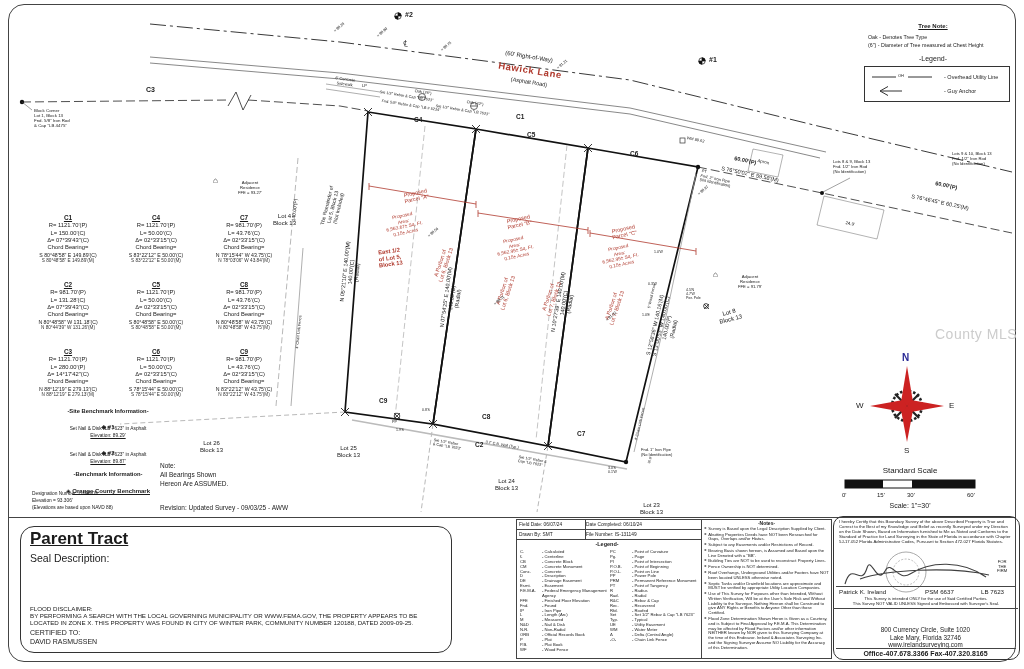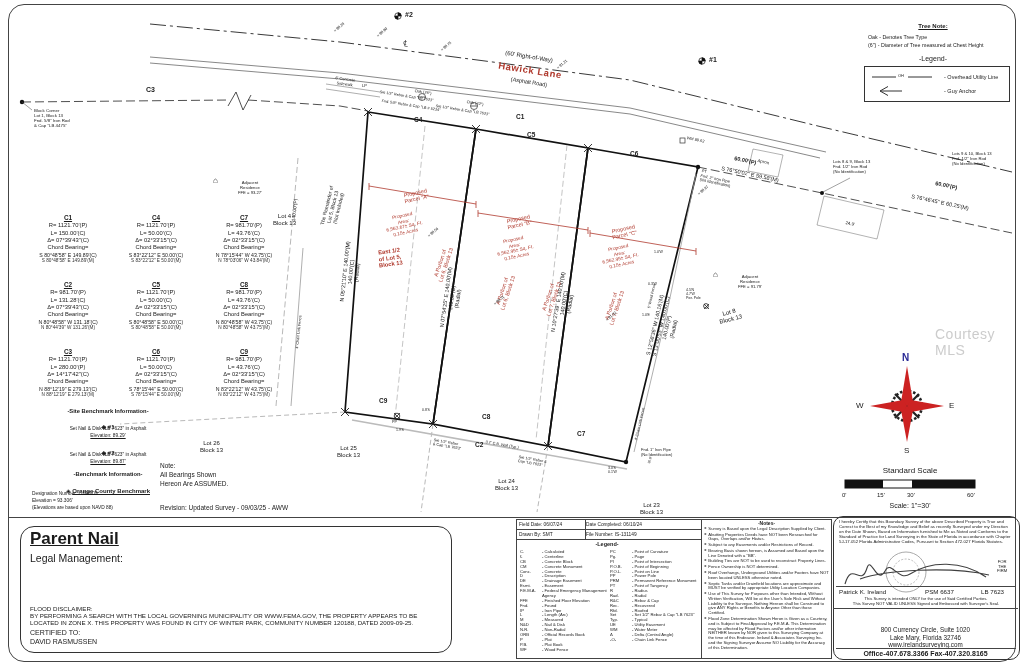--- a/index.html
+++ b/index.html
@@ -137,21 +137,21 @@
     <g>
       <circle cx="906" cy="572" r="20" fill="none" stroke="#aaa" stroke-width="1"></circle>
       <circle cx="906" cy="572" r="13" fill="none" stroke="#aaa" stroke-width="0.8" stroke-dasharray="2 1.5"></circle>
     </g>
     <path d="M845,584 C852,560 861,588 867,568 C871,555 877,586 885,571 C891,559 898,582 910,574 C930,561 962,560 986,577 M860,579 C885,570 950,566 989,575" fill="none" stroke="#2a2a2a" stroke-width="1.1" opacity="0.9"></path>
   </svg>
 
   <div class="frame"></div>
   <div class="sep"></div>
 
-  <div class="t wm" style="left:935px;top:326px;">Courtesy MLS</div>
+  <div class="t wm" style="left:935px;top:326px;">County MLS</div>
 
   <div class="t" style="left:405px;top:11px;font-size:7px;font-weight:bold;">#2</div>
   <div class="t" style="left:709px;top:56px;font-size:7px;font-weight:bold;">#1</div>
   <div class="t" style="left:404px;top:38px;font-size:9px;transform:rotate(9deg);transform-origin:0 0;">℄</div>
 
   <div class="t cc" style="left:529px;top:57px;font-size:6px;transform:translate(-50%,-50%) rotate(9deg);">(60' Right-of-Way)</div>
   <div class="t cc red b" style="left:530px;top:71px;font-size:9.5px;letter-spacing:.6px;transform:translate(-50%,-50%) rotate(9deg);">Hawick Lane</div>
   <div class="t cc" style="left:529px;top:82px;font-size:5.5px;transform:translate(-50%,-50%) rotate(9deg);">(Asphalt Road)</div>
 
   <div class="t" style="left:34px;top:108px;font-size:4.4px;">Block Corner
@@ -428,22 +428,22 @@
   <div class="t" style="left:949px;top:401px;font-size:8px;">E</div>
   <div class="t" style="left:904px;top:446px;font-size:8px;">S</div>
   <div class="t cc" style="left:845px;top:466px;width:130px;font-size:8px;">Standard Scale</div>
   <div class="t" style="left:842px;top:492px;font-size:6px;">0'</div>
   <div class="t" style="left:877px;top:492px;font-size:6px;">15'</div>
   <div class="t" style="left:907px;top:492px;font-size:6px;">30'</div>
   <div class="t" style="left:967px;top:492px;font-size:6px;">60'</div>
   <div class="t cc" style="left:845px;top:502px;width:130px;font-size:7px;">Scale: 1"=30'</div>
 
   <div class="parent-box"></div>
-  <div class="t" style="left:30px;top:529px;font-size:17px;font-weight:bold;"><span class="u">Parent Nail</span></div>
-  <div class="t" style="left:30px;top:552px;font-size:10.5px;">Legal Management:</div>
+  <div class="t" style="left:30px;top:529px;font-size:17px;font-weight:bold;"><span class="u">Parent Tract</span></div>
+  <div class="t" style="left:30px;top:552px;font-size:10.5px;">Seal Description:</div>
   <div class="t" style="left:30px;top:605px;font-size:6.2px;">FLOOD DISCLAIMER:</div>
   <div class="t" style="left:30px;top:612px;font-size:6.2px;line-height:1.15;">BY PERFORMING A SEARCH WITH THE LOCAL GOVERNING MUNICIPALITY OR WWW.FEMA.GOV, THE PROPERTY APPEARS TO BE
 LOCATED IN ZONE X. THIS PROPERTY WAS FOUND IN CITY OF WINTER PARK, COMMUNITY NUMBER 120188, DATED 2009-09-25.</div>
   <div class="t" style="left:30px;top:629px;font-size:7px;">CERTIFIED TO:</div>
   <div class="t" style="left:30px;top:638px;font-size:7px;">DAVID RASMUSSEN</div>
 
   <div class="mid-panel">
     <div class="cell" style="left:0;top:0;width:66px;height:9px;">Field Date: 06/07/24</div>
     <div class="cell" style="left:67px;top:0;width:116px;height:9px;border-right:none;">Date Completed: 06/10/24</div>
     <div class="cell" style="left:0;top:10px;width:66px;height:9px;">Drawn By: SMT</div>

